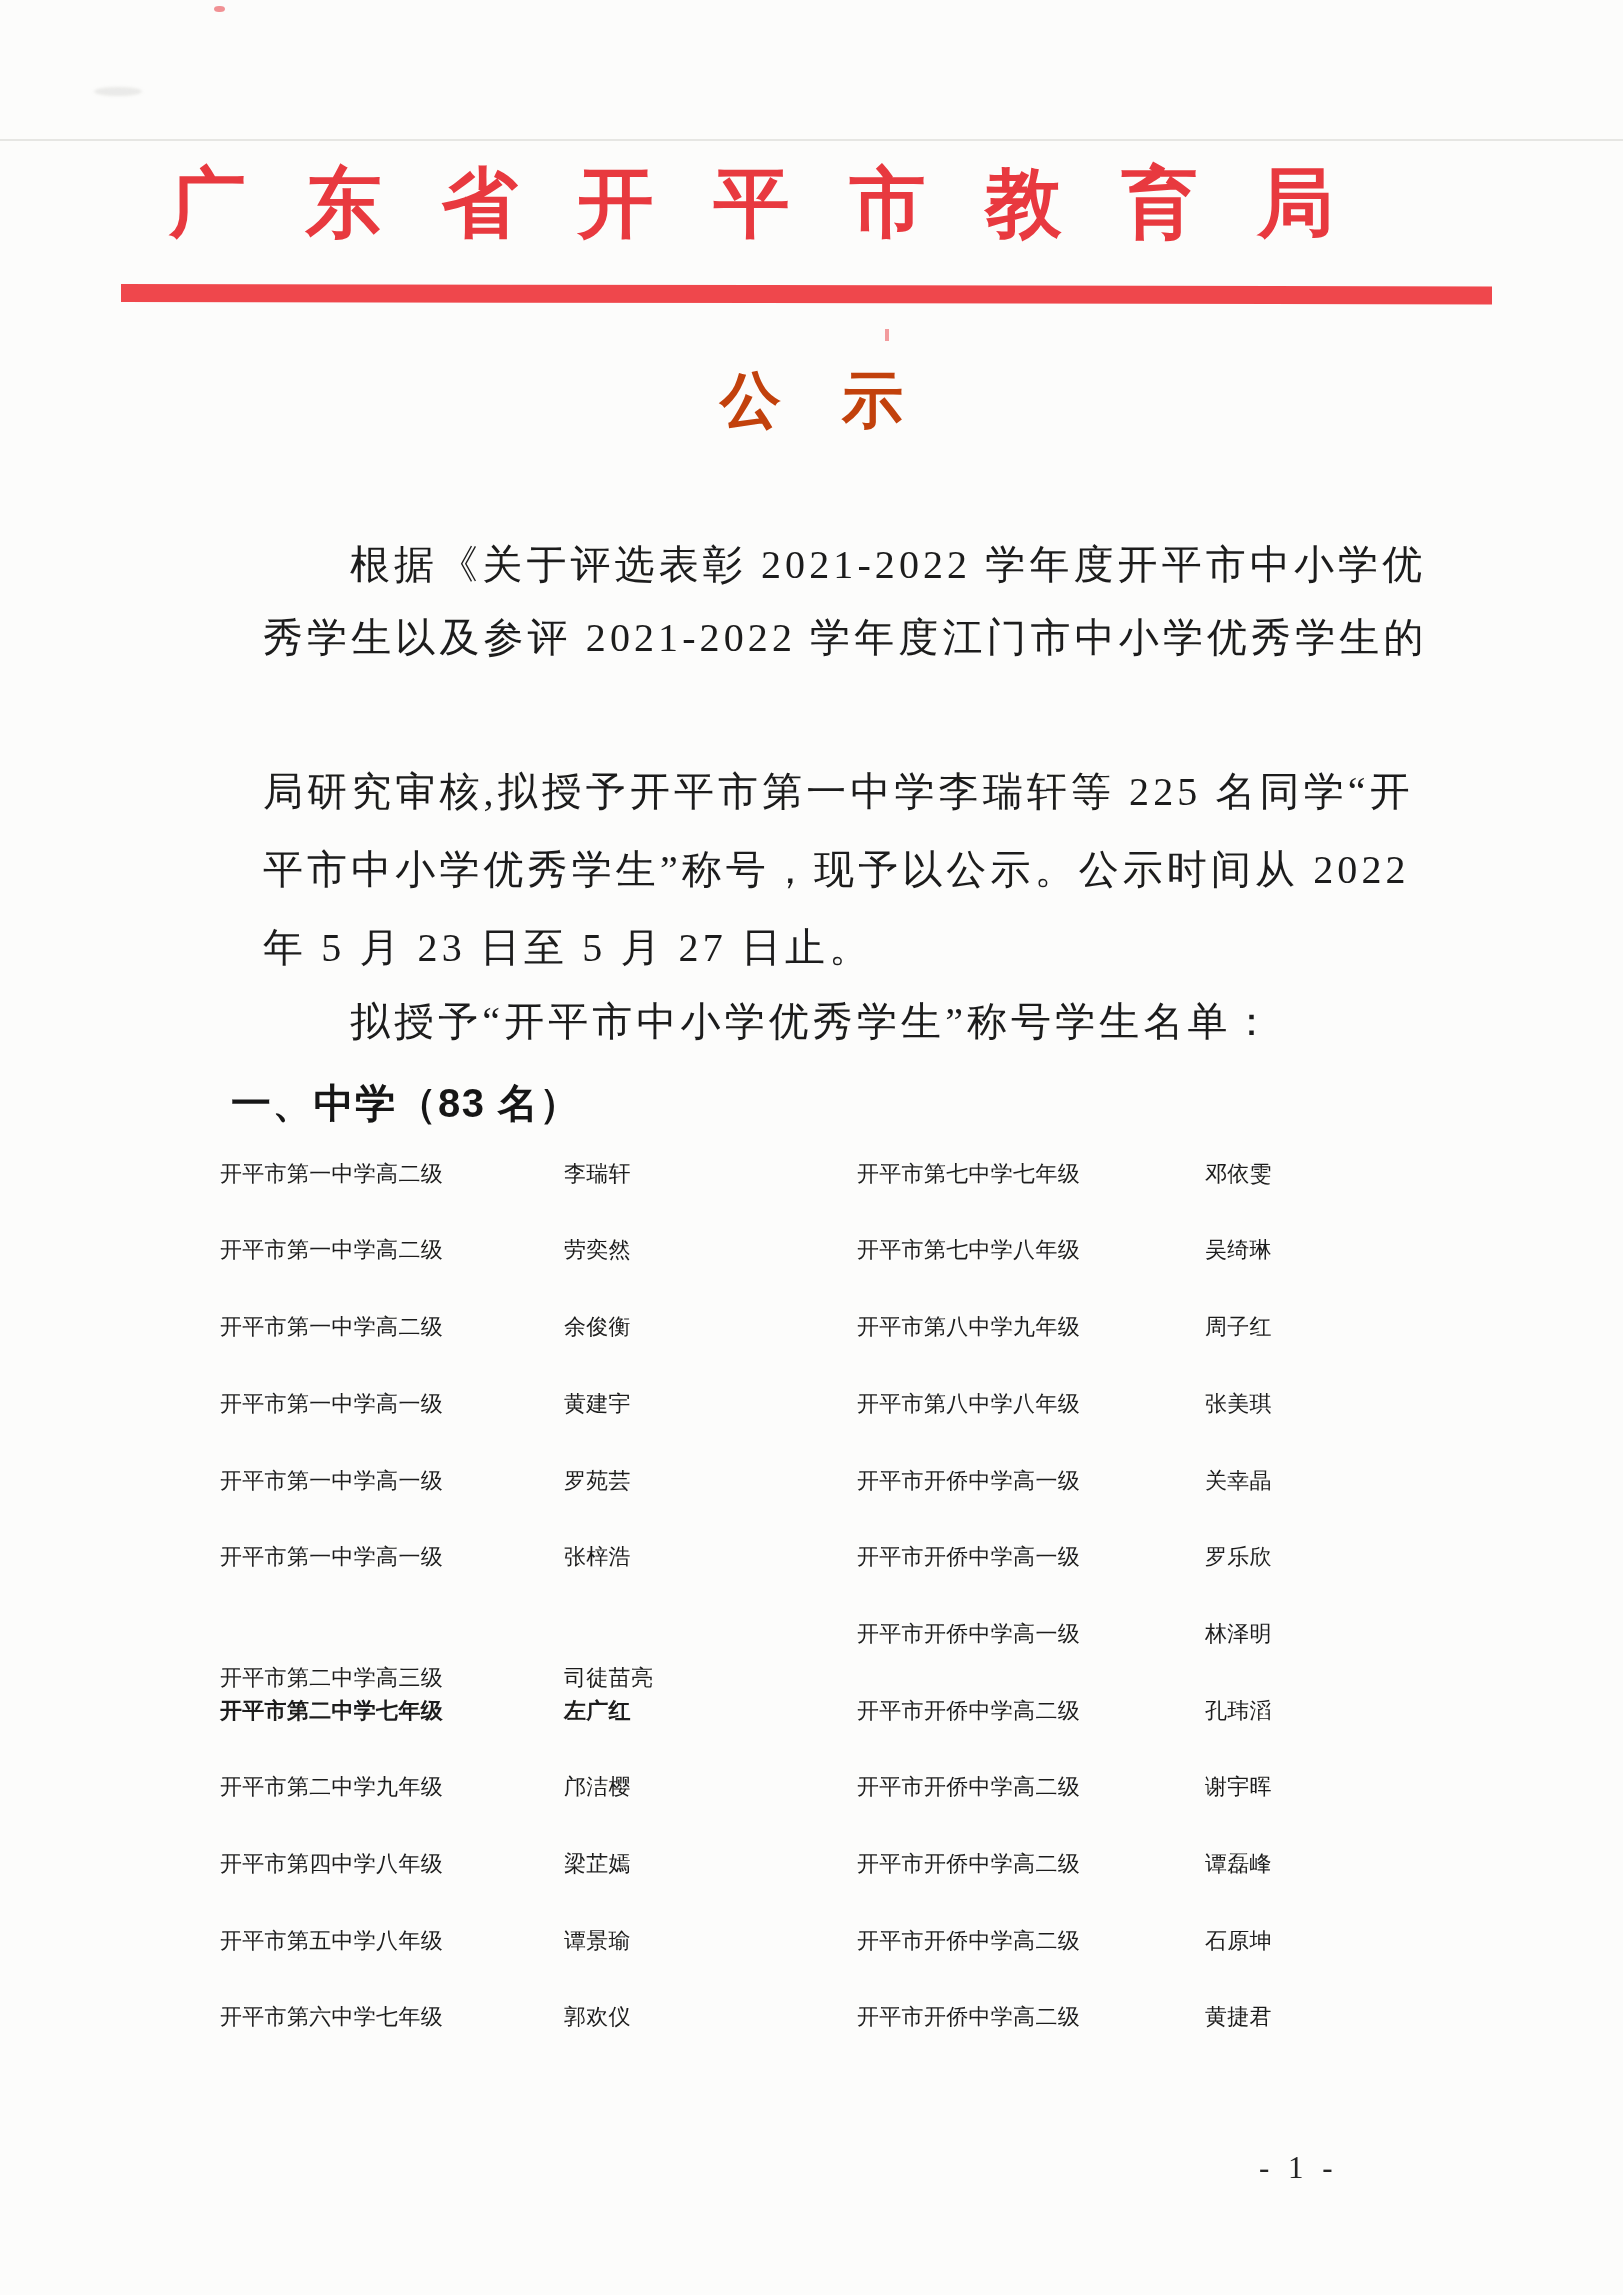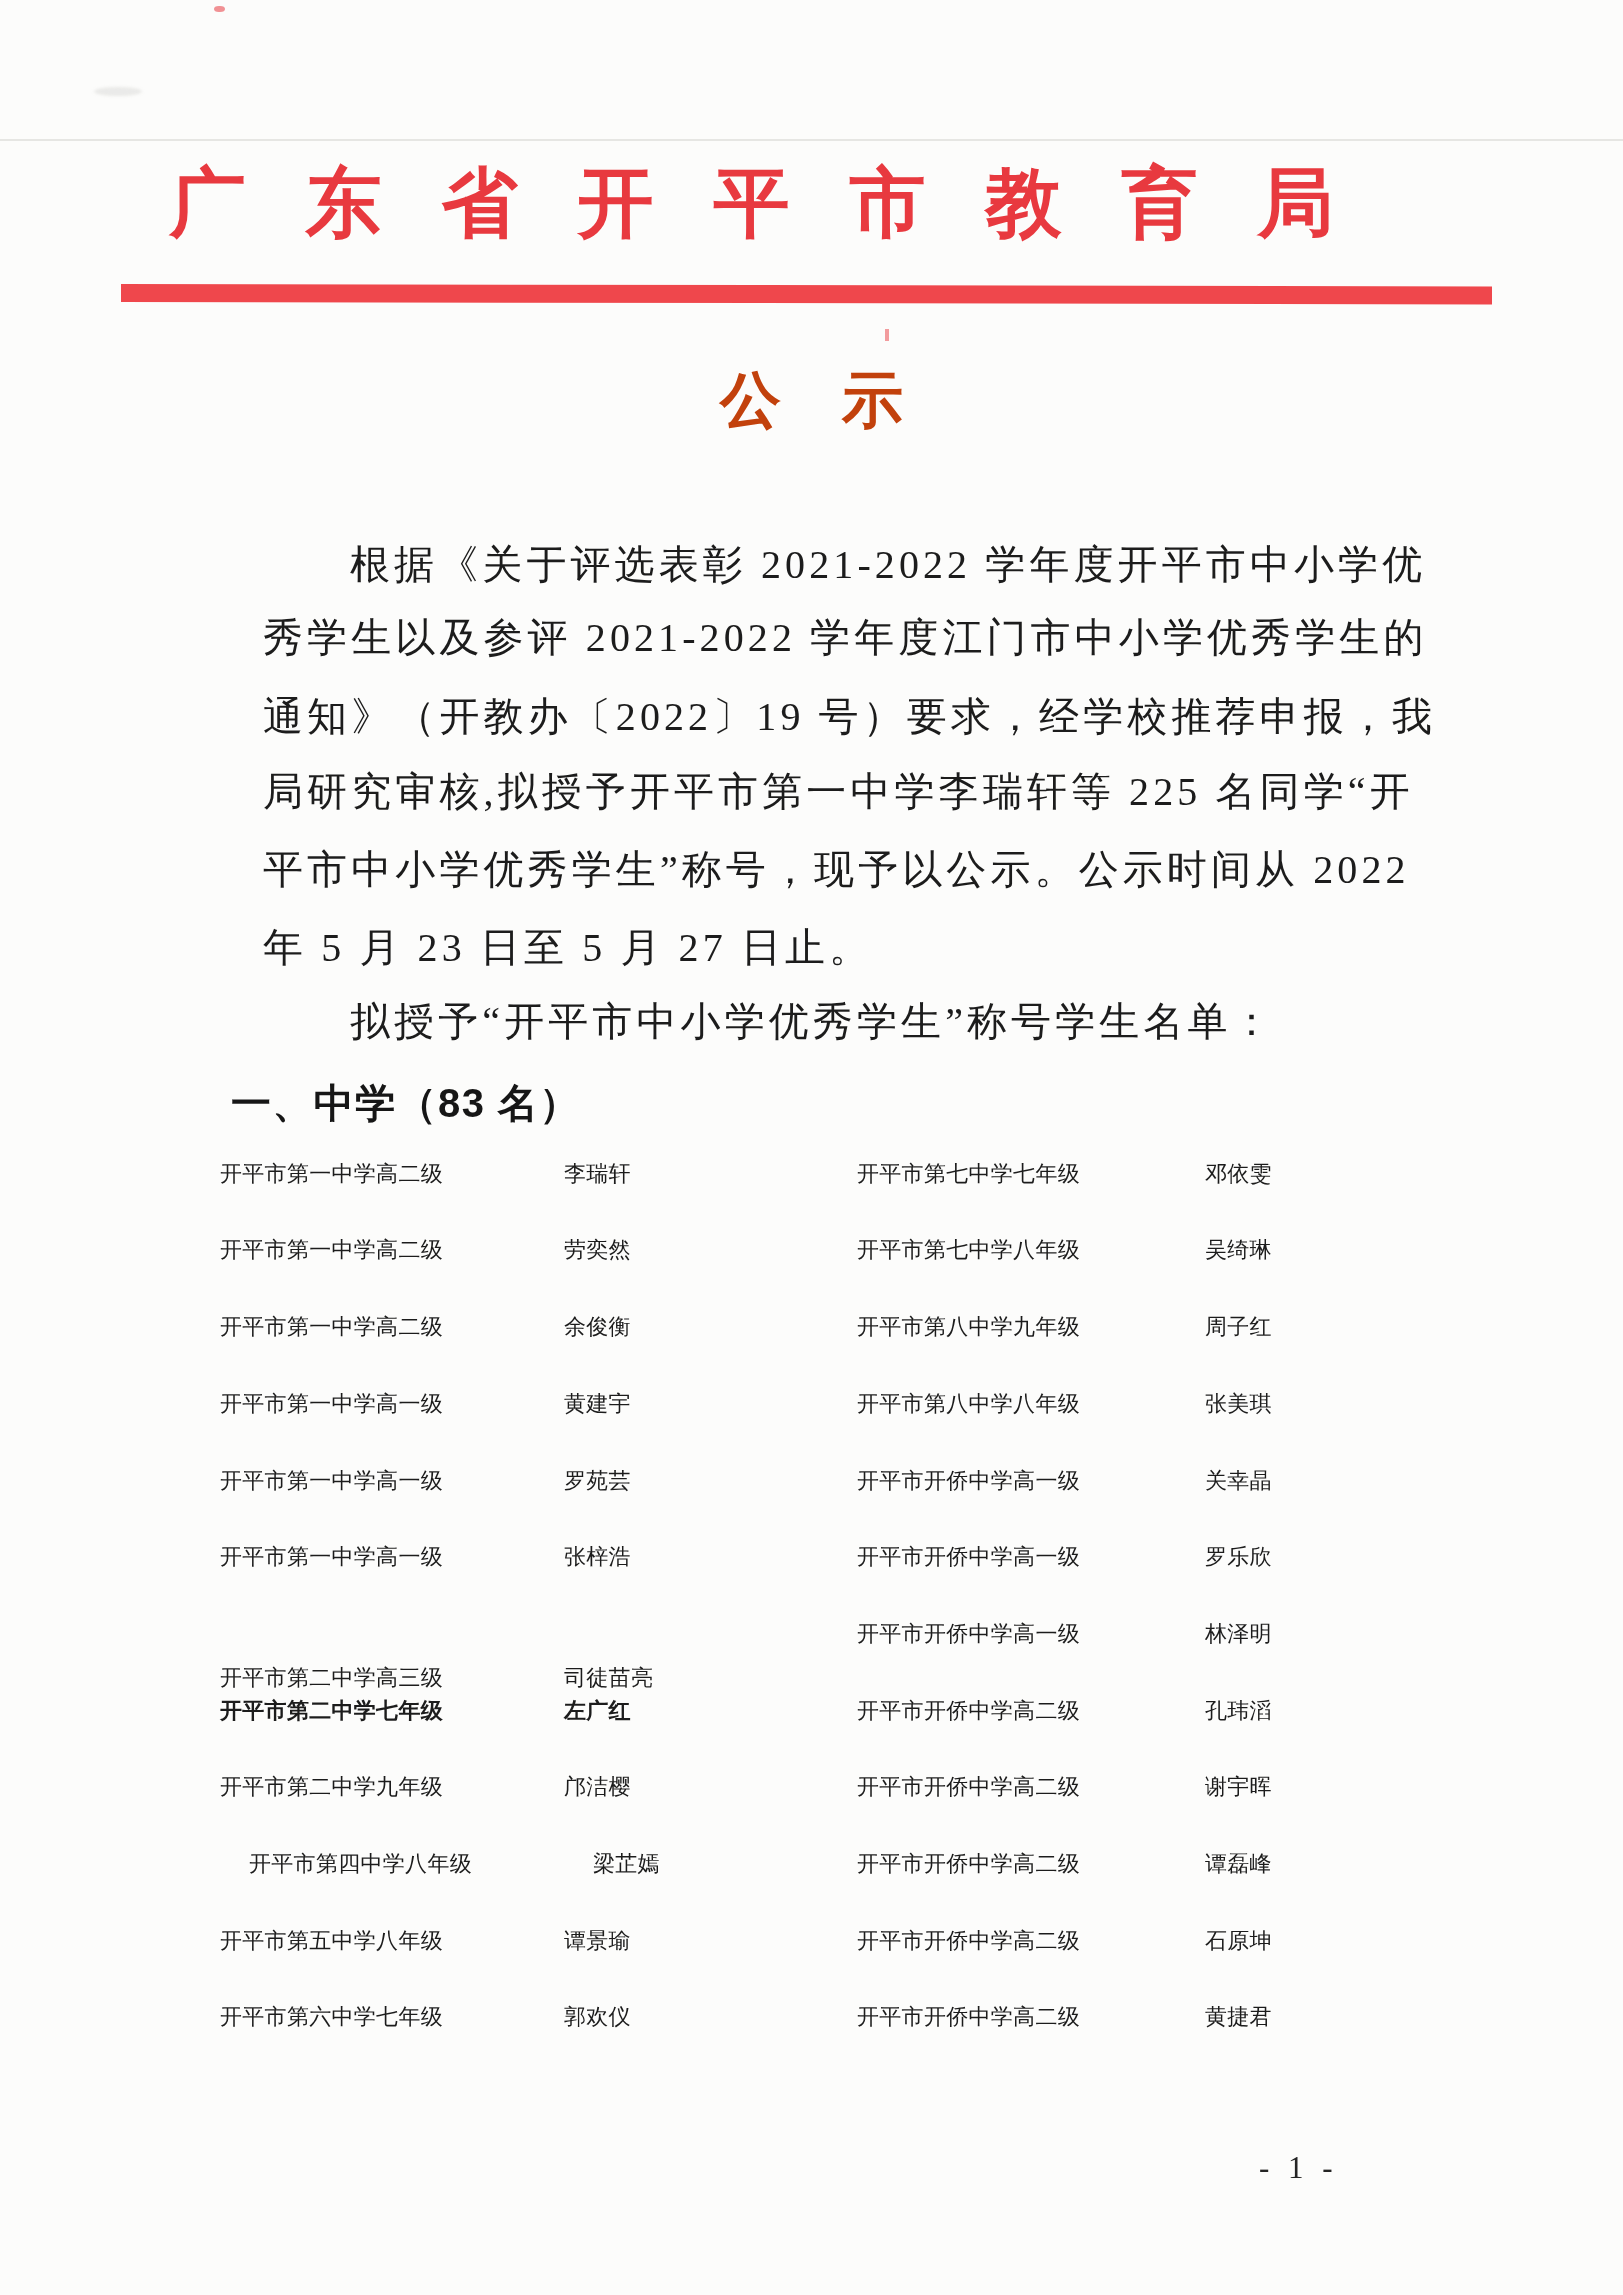--- a/index.html
+++ b/index.html
@@ -89,40 +89,39 @@
   <div class="red-speck"></div>
   <div class="red-tick"></div>
 
   <div class="agency-title">广东省开平市教育局</div>
   <div class="red-bar"></div>
 
   <div class="notice-title">公　示</div>
 
   <div class="body-line indent line-0">根据《关于评选表彰 2021-2022 学年度开平市中小学优</div>
   <div class="body-line line-1">秀学生以及参评 2021-2022 学年度江门市中小学优秀学生的</div>
-  <div class="body-line line-2">通知》（开教办〔2022〕19 号）要求，经学校推荐申报，我</div>
   <div class="body-line line-3">局研究审核,拟授予开平市第一中学李瑞轩等 225 名同学“开</div>
   <div class="body-line line-4">平市中小学优秀学生”称号，现予以公示。公示时间从 2022</div>
   <div class="body-line line-5">年 5 月 23 日至 5 月 27 日止。</div>
 
   <div class="body-line list-intro">拟授予“开平市中小学优秀学生”称号学生名单：</div>
 
   <div class="section-heading">一、中学（83 名）</div>
 
   <div class="student-col left" id="students-left">
       <div class="student-row" style="top: 0px;"><span class="student-school">开平市第一中学高二级</span><span class="student-name">李瑞轩</span></div>
       <div class="student-row" style="top: 76px;"><span class="student-school">开平市第一中学高二级</span><span class="student-name">劳奕然</span></div>
       <div class="student-row" style="top: 153px;"><span class="student-school">开平市第一中学高二级</span><span class="student-name">余俊衡</span></div>
       <div class="student-row" style="top: 230px;"><span class="student-school">开平市第一中学高一级</span><span class="student-name">黄建宇</span></div>
       <div class="student-row" style="top: 307px;"><span class="student-school">开平市第一中学高一级</span><span class="student-name">罗苑芸</span></div>
       <div class="student-row" style="top: 383px;"><span class="student-school">开平市第一中学高一级</span><span class="student-name">张梓浩</span></div>
       <div class="student-row" style="top: 460px; margin-top: 44px;"><span class="student-school">开平市第二中学高三级</span><span class="student-name">司徒苗亮</span></div>
       <div class="student-row" style="top: 537px; font-weight: bold;"><span class="student-school">开平市第二中学七年级</span><span class="student-name">左广红</span></div>
       <div class="student-row" style="top: 613px;"><span class="student-school">开平市第二中学九年级</span><span class="student-name">邝洁樱</span></div>
-      <div class="student-row" style="top: 690px; margin-left: 29px;"><span class="student-school">开平市第四中学八年级</span><span class="student-name">梁芷嫣</span></div>
+      <div class="student-row" style="top: 690px;"><span class="student-school">开平市第四中学八年级</span><span class="student-name">梁芷嫣</span></div>
       <div class="student-row" style="top: 767px;"><span class="student-school">开平市第五中学八年级</span><span class="student-name">谭景瑜</span></div>
       <div class="student-row" style="top: 843px;"><span class="student-school">开平市第六中学七年级</span><span class="student-name">郭欢仪</span></div>
     </div>
   <div class="student-col right" id="students-right">
       <div class="student-row" style="top: 0px;"><span class="student-school">开平市第七中学七年级</span><span class="student-name">邓依雯</span></div>
       <div class="student-row" style="top: 76px;"><span class="student-school">开平市第七中学八年级</span><span class="student-name">吴绮琳</span></div>
       <div class="student-row" style="top: 153px;"><span class="student-school">开平市第八中学九年级</span><span class="student-name">周子红</span></div>
       <div class="student-row" style="top: 230px;"><span class="student-school">开平市第八中学八年级</span><span class="student-name">张美琪</span></div>
       <div class="student-row" style="top: 307px;"><span class="student-school">开平市开侨中学高一级</span><span class="student-name">关幸晶</span></div>
       <div class="student-row" style="top: 383px;"><span class="student-school">开平市开侨中学高一级</span><span class="student-name">罗乐欣</span></div>

